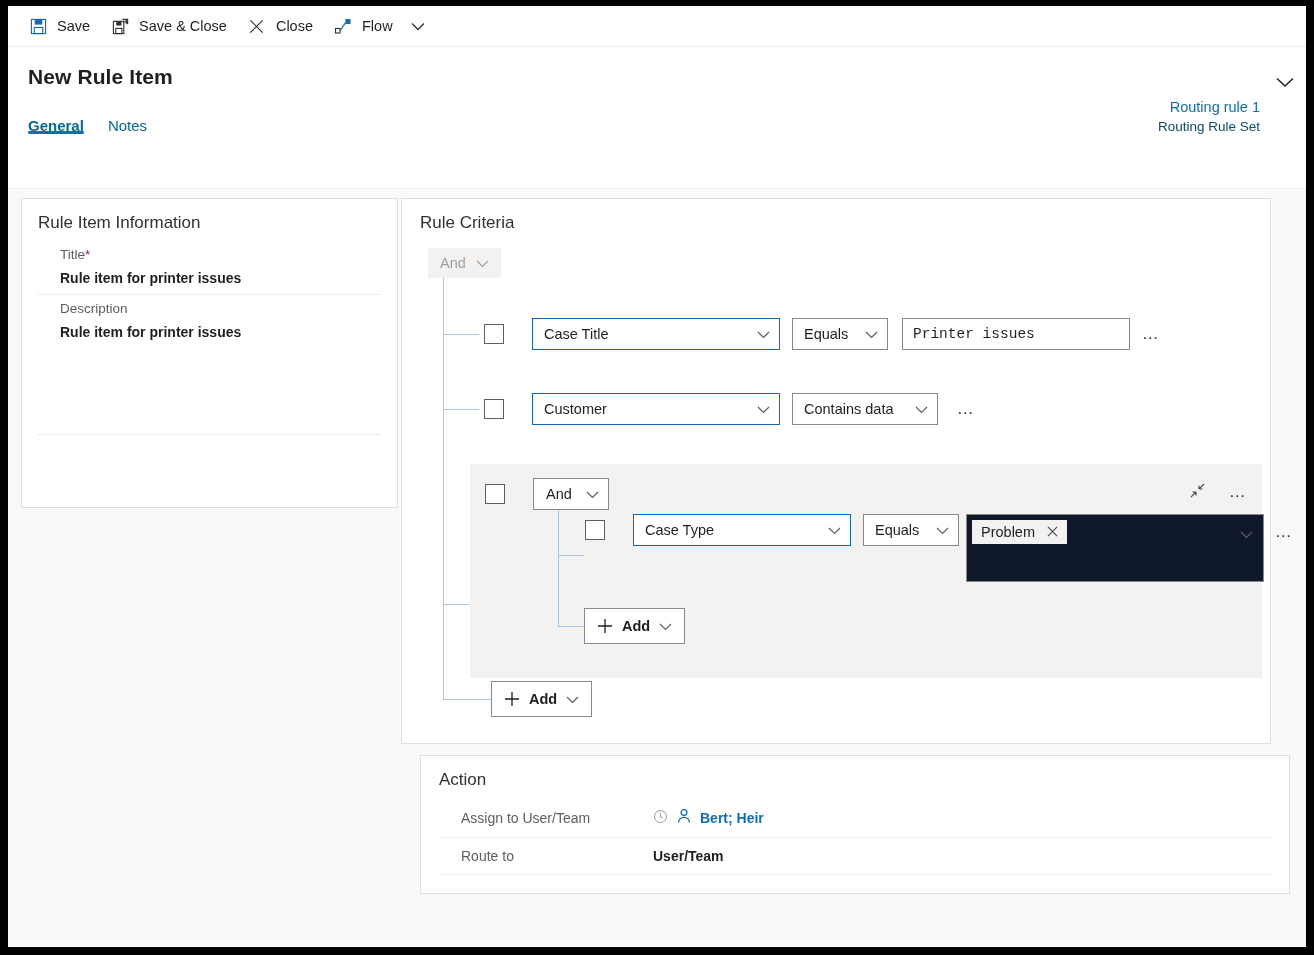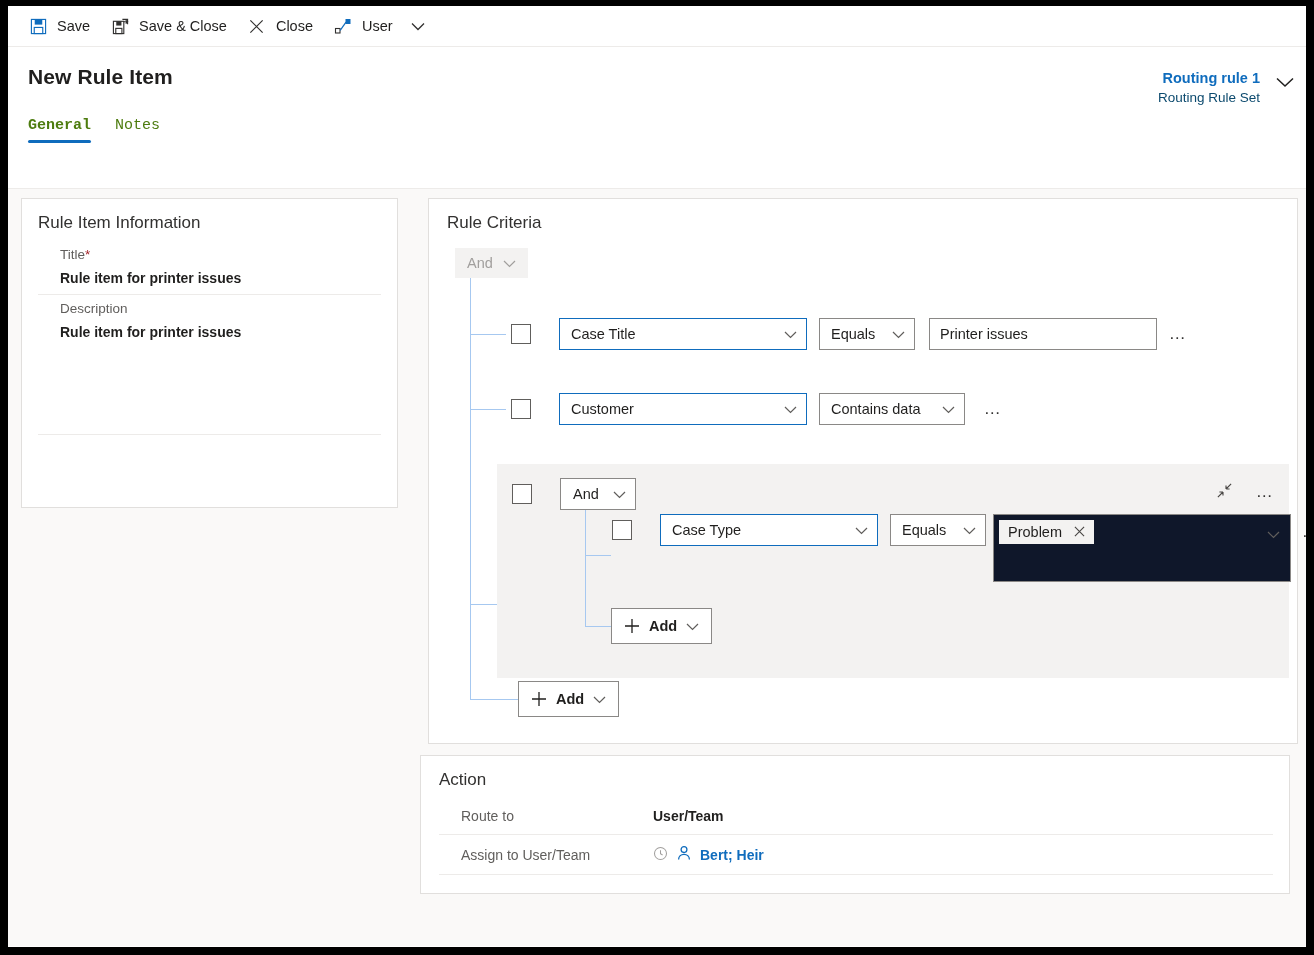--- a/index.html
+++ b/index.html
@@ -43,26 +43,26 @@
     border-bottom: 1px solid #edebe9;
     padding: 18px 0 0 20px;
     height: 142px;
   }
   .page-title { font-size: 21px; font-weight: 600; color: #201f1e; letter-spacing: .1px; }
   .hdr-right {
     position: absolute; right: 12px; top: 22px;
     display: flex; align-items: flex-start;
   }
   .hdr-right-txt { text-align: right; line-height: 1.35; }
-  .hdr-link { color: #0f6cbd; font-weight: 700; font-size: 14.5px; cursor: pointer; }
+  .hdr-link { color: #0f6cbd; font-weight: 400; font-size: 14.5px; cursor: pointer; margin-top: 29px; }
   .hdr-sub { color: #0c4a6e; font-size: 13.5px; }
   .hdr-chev { margin-left: 16px; margin-top: 6px; cursor: pointer; }
 
   .tabs { display: flex; align-items: flex-end; margin-top: 28px; gap: 24px; }
-  .tab { position: relative; padding-bottom: 9px; font-size: 15px; cursor: pointer; color: #4d7c0f; font-family: Liberation Mono, monospace; }
+  .tab { position: relative; font-size: 15px; cursor: pointer; color: #0369a1; }
   .tab.active { font-weight: 700; }
   .tab.active::after {
     content: ""; position: absolute; left: 0; right: 0; bottom: 0;
     height: 3px; background: #0f6cbd; border-radius: 2px;
   }
 
   
   .body {
     position: relative;
     background: #faf9f8;
@@ -82,21 +82,21 @@
   }
   .sec-title { font-size: 17px; color: #323130; font-weight: 400; margin-bottom: 8px; }
   .field { padding: 6px 0 8px 22px; border-bottom: 1px solid #edebe9; }
   .field-label { color: #605e5c; font-size: 13.5px; margin-bottom: 8px; }
   .req { color: #a4262c; }
   .field-value { font-weight: 700; font-size: 14px; color: #201f1e; }
   .field.tall { min-height: 140px; }
 
   
   .crit-card {
-    position: absolute; left: 420px; top: 9px;
+    position: absolute; left: 393px; top: 9px;
     width: 870px; height: 546px;
     padding: 14px 16px 8px 18px;
   }
   .root-and {
     display: inline-flex; align-items: center; gap: 10px;
     background: #f3f2f1; color: #a19f9d;
     padding: 7px 12px; margin: 7px 0 0 8px;
     font-size: 14.5px; cursor: default;
   }
 
@@ -217,21 +217,21 @@
     </div>
 
     <div class="cmd">
       <span class="ic">
         <svg width="18" height="18" viewBox="0 0 18 18">
           <rect x="1.5" y="11.5" width="4.5" height="4.5" fill="none" stroke="#323130" stroke-width="1.1"></rect>
           <rect x="11.5" y="2" width="5" height="5" fill="#0f6cbd"></rect>
           <path d="M6.2 13.3L12 5.2" stroke="#0f6cbd" stroke-width="1.2" fill="none"></path>
         </svg>
       </span>
-      <span>User</span>
+      <span>Flow</span>
     </div>
 
     <div class="cmd-chev">
       <svg width="14" height="9" viewBox="0 0 14 9">
           <path d="M1 1.5L7 7.5L13 1.5" stroke="#323130" stroke-width="1.3" fill="none"></path>
         </svg>
     </div>
   </div>
 
   <div class="header">
@@ -305,21 +305,21 @@
             </span>
           </div>
           <div class="ddl gray" style="width:96px; margin-left:12px;">
             <span>Equals</span>
             <span class="chev">
               <svg width="13" height="8" viewBox="0 0 13 8">
                   <path d="M1 1L6.5 6.5L12 1" stroke="#605e5c" stroke-width="1.2" fill="none"></path>
                 </svg>
             </span>
           </div>
-          <div class="txtbox" style="width:228px; margin-left:14px;">
+          <div class="txtbox" style="width:228px; margin-left:14px;font-family:Liberation Mono, monospace;">
             <span>Printer issues</span>
           </div>
           <div class="ellipsis" style="margin-left:7px;">…</div>
         </div>
 
         <div class="hline" style="left:23px; top:131px; width:36px;"></div>
         <div class="row" style="left:64px; top:115px;">
           <div class="cbox"></div>
           <div class="ddl" style="width:248px; margin-left:28px;">
             <span>Customer</span>
@@ -436,38 +436,38 @@
           </span>
         </div>
 
       </div>
     </div>
 
     <div class="card action-card">
       <div class="sec-title">Action</div>
 
       <div class="a-row">
-        <div class="a-label">Route to</div>
-        <div class="a-value-bold">User/Team</div>
-      </div>
-
-      <div class="a-row">
         <div class="a-label">Assign to User/Team</div>
         <div class="a-user">
           <span>
             <svg width="15" height="15" viewBox="0 0 16 16">
               <circle cx="8" cy="8" r="6.4" fill="none" stroke="#a19f9d" stroke-width="1.1"></circle>
               <path d="M8 4.6v3.6l2.2 1.4" fill="none" stroke="#a19f9d" stroke-width="1.1"></path>
             </svg>
           </span>
           <span>
             <svg width="16" height="16" viewBox="0 0 16 16">
               <circle cx="8" cy="4.6" r="2.9" fill="none" stroke="#0f6cbd" stroke-width="1.3"></circle>
               <path d="M2.6 14.6c0-3.1 2.4-5.2 5.4-5.2s5.4 2.1 5.4 5.2" fill="none" stroke="#0f6cbd" stroke-width="1.3"></path>
             </svg>
           </span>
           <span class="name">Bert; Heir</span>
         </div>
       </div>
+
+      <div class="a-row">
+        <div class="a-label">Route to</div>
+        <div class="a-value-bold">User/Team</div>
+      </div>
     </div>
 
   </div>
 </div>
 
 </body></html>

